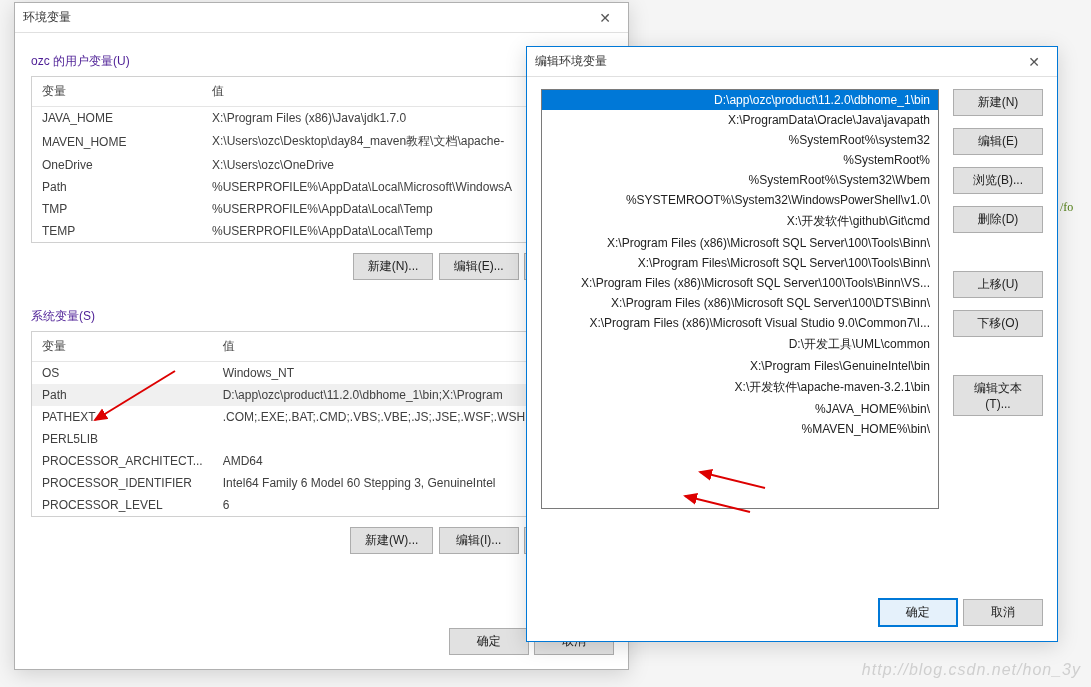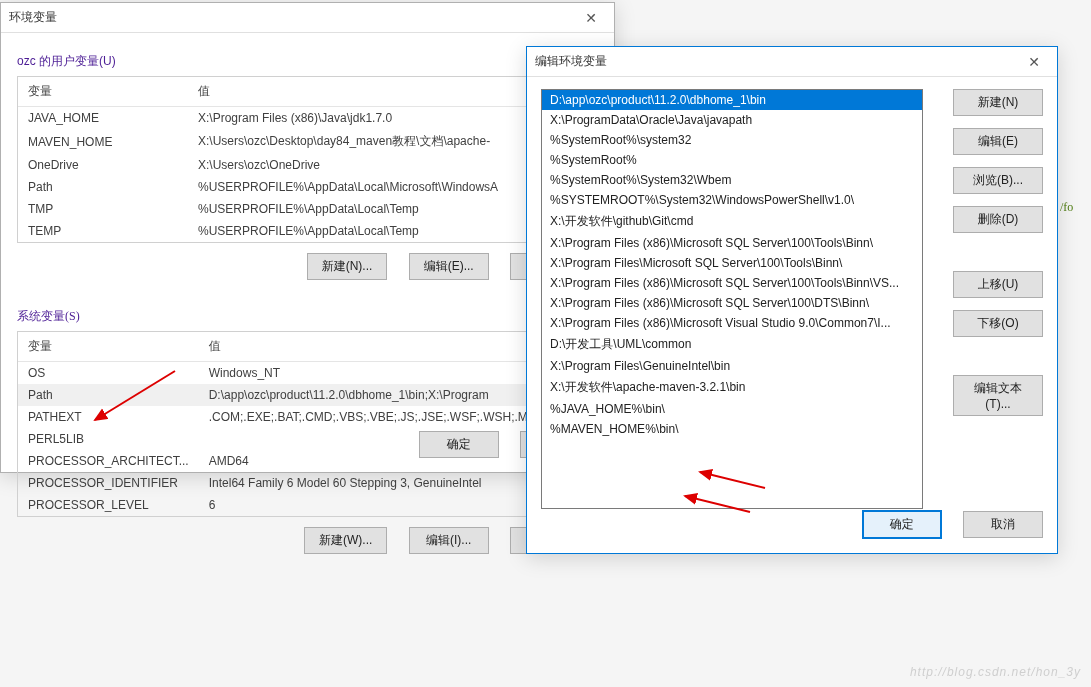--- a/index.html
+++ b/index.html
@@ -12,47 +12,47 @@
 
 .section-label { color: #4c1d95; margin: 14px 0 6px 0; }
 fieldset { border: 1px solid #d0d0d0; margin: 0; padding: 0; }
 
 .table { width: 100%; border-collapse: collapse; }
 .table th { text-align: left; font-weight: normal; color: #444; padding: 6px 10px; border-bottom: 1px solid #e5e5e5; background: #fff; }
 .table td { padding: 4px 10px; color: #404040; white-space: nowrap; overflow: hidden; text-overflow: ellipsis; max-width: 320px; }
 .table tr.selected td { background: #f0f0f0; }
 
 .btn-row { text-align: right; padding: 10px 8px 4px 0; }
-button { background: #e1e1e1; border: 1px solid #adadad; padding: 4px 14px; min-width: 80px; color: #222; margin-left: 18px; font-size: 12px; }
+button { background: #e1e1e1; border: 1px solid #adadad; padding: 4px 14px; min-width: 80px; color: #222; margin-left: 2px; font-size: 12px; }
 button.primary { border: 2px solid #0078d7; background: #e5f1fb; }
 
-.listbox { border: 1px solid #7a7a7a; background: #fff; height: 420px; overflow: hidden; }
+.listbox { border: 1px solid #7a7a7a; background: #fff; height: 420px; overflow: hidden; text-align: right; }
 .listbox .item { padding: 3px 8px; color: #222; white-space: nowrap; overflow: hidden; text-overflow: ellipsis; }
 .listbox .item.sel { background: #0078d7; color: #fff; }
 
 .sidebtns { display: flex; flex-direction: column; gap: 12px; }
 .sidebtns button { width: 90px; min-width: 90px; }
 
 .bottom-buttons { position: absolute; right: 14px; bottom: 14px; }
 
 
 .arrow { position: absolute; pointer-events: none; }
 
 
-.watermark { position: absolute; right: 10px; bottom: 8px; color: rgba(150,150,150,0.4); font-size: 12px; letter-spacing: 1px; font-style: italic; }
+.watermark { position: absolute; right: 10px; bottom: 8px; color: rgba(150,150,150,0.4); font-size: 16px; letter-spacing: 1px; font-style: italic; }
 
 
 .bgtext { position: absolute; color: #4d7c0f; font-family: Liberation Serif, serif; }
 
 
-#env-window { left: 0; top: 2px; width: 615px; height: 471px; }
+#env-window { left: 14px; top: 2px; width: 615px; height: 668px; }
 #env-content { padding: 6px 16px 46px 16px; }
 
 
-#edit-window { left: 526px; top: 46px; width: 532px; height: 508px; border: 1px solid #0078d7; }
+#edit-window { left: 526px; top: 46px; width: 532px; height: 596px; border: 1px solid #0078d7; }
 #edit-content { padding: 12px 14px 50px 14px; display: flex; gap: 12px; }
 #edit-list-wrap { flex: 1; }
 
 .col-var { width: 170px; }
 .col-val { width: auto; }
 </style>
 </head>
 <body>
 
 <span class="bgtext" style="left:1060px; top:200px;">/fo</span>
@@ -99,21 +99,21 @@
             </tr>
           </tbody>
       </table>
     </fieldset>
     <div class="btn-row">
       <button>新建(N)...</button>
       <button>编辑(E)...</button>
       <button>删</button>
     </div>
 
-    <div class="section-label" style="margin-top:24px;font-family:Liberation Serif, serif;">系统变量(S)</div>
+    <div class="section-label" style="margin-top:24px;">系统变量(S)</div>
     <fieldset>
       <table class="table">
         <thead>
             <tr>
           <th class="col-var">变量</th>
           <th class="col-val">值</th>
         </tr>
           </thead>
         <tbody id="sys-tbody">
             <tr>

